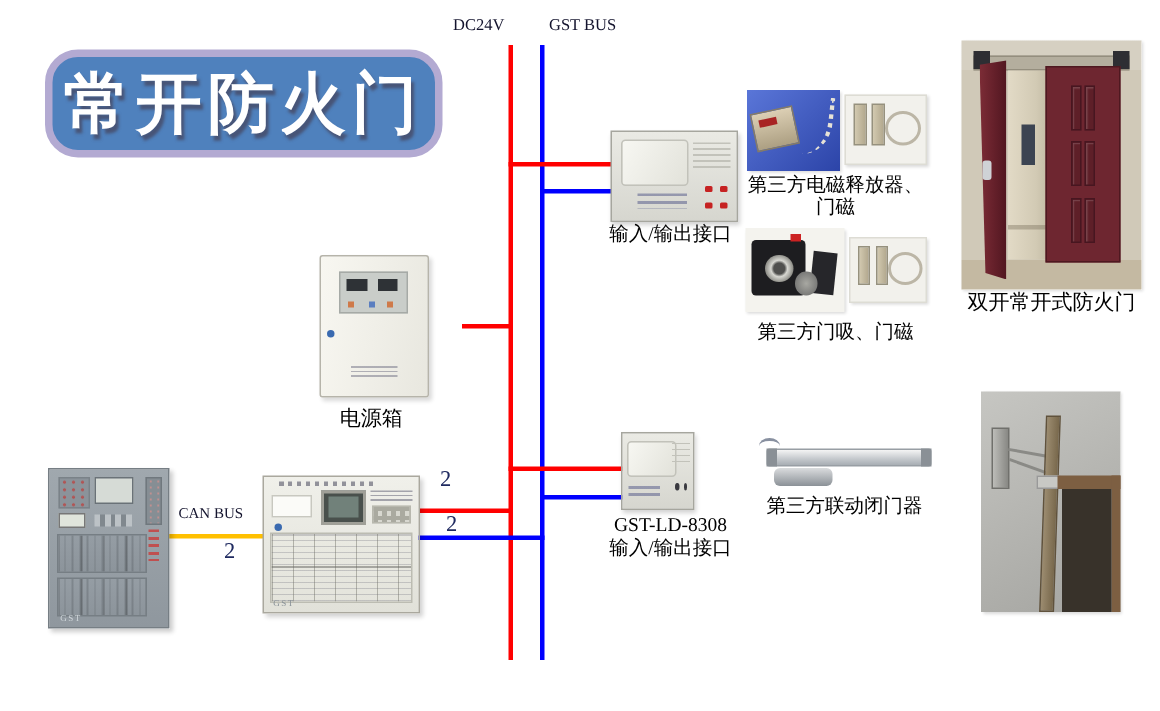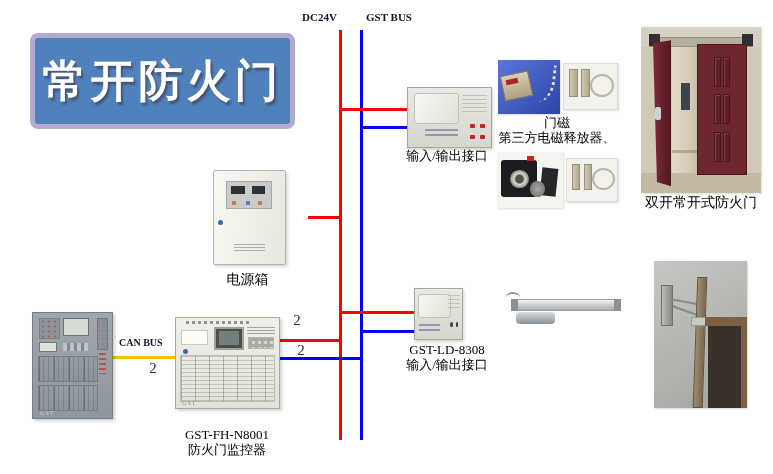--- a/index.html
+++ b/index.html
@@ -1,28 +1,28 @@
 <!DOCTYPE html>
 <html style="--wire-red: #ff0000; --wire-blue: #0000ff; --wire-can: #ffc000; --title-fill: #4f81bd; --title-border: #b3aad2;"><head>
 <meta charset="utf-8">
 <style>
 *{margin:0;padding:0;box-sizing:border-box;}
 html,body{background:#fff;}
 #canvas{position:relative;width:773px;height:474px;background:#fff;overflow:hidden;
   font-family:"Liberation Serif","DejaVu Serif",serif;color:#000;}
 .lbl{position:absolute;font-size:13px;text-align:center;line-height:1.15;color:#000;}
-.buslbl{position:absolute;font-size:11px;font-weight:bold;color:#14142e;text-align:center;}
+.buslbl{position:absolute;font-size:11px;font-weight:normal;color:#14142e;text-align:center;}
 .num{position:absolute;font-size:15px;color:#1f2a60;width:16px;text-align:center;}
 .wire{position:absolute;height:3px;}
 .vwire{position:absolute;width:3px;}
 
 
-#title{position:absolute;left:30px;top:33px;width:265px;height:96px;
+#title{position:absolute;left:30px;top:33px;width:265px;height:72px;
   background:var(--title-fill,#4f81bd);border:5px solid var(--title-border,#b3aad2);
-  border-radius:8px;display:flex;align-items:center;justify-content:center;text-align:center;}
+  border-radius:22px;display:flex;align-items:center;justify-content:center;text-align:center;}
 #title span{font-size:44px;font-weight:bold;color:#fff;letter-spacing:4px;
   text-shadow:2px 3px 2px rgba(70,70,95,.75);}
 
 
 .v-red{left:339px;top:30px;height:410px;background:var(--wire-red,#f00);}
 .v-blue{left:360px;top:30px;height:410px;background:var(--wire-blue,#00f);}
 .red{background:var(--wire-red,#f00);} .blue{background:var(--wire-blue,#00f);}
 .can{background:var(--wire-can,#ffc000);}
 
 
@@ -215,24 +215,20 @@
     <div class="mon-card"></div>
     <div class="mon-screen">
         <i></i>
       </div>
     <div class="mon-lines"></div>
     <div class="mon-keypad"></div>
     <div class="mon-dot"></div>
     <div class="mon-terms"></div>
     <div class="mon-logo">GST</div>
   </div>
-  <div class="lbl" style="left:170px;top:428px;width:114px;">
-    <div>GST-FH-N8001</div>
-    <div>防火门监控器</div>
-  </div>
 
   <div class="dev iobox" style="left:414px;top:288px;width:49px;height:52px;">
     <div class="io-cover" style="width:70%;height:48%;"></div>
     <div class="io-vents" style="width:24%;height:26%;"></div>
     <div class="io-print" style="left:8%;width:46%;"></div>
     <div class="io-dots">
         <i></i>
         <i></i>
       </div>
   </div>
@@ -245,44 +241,46 @@
     <div class="emr-box"></div>
     <div class="emr-tag"></div>
     <div class="emr-chain"></div>
   </div>
   <div class="photo magphoto" style="left:563px;top:63px;width:55px;height:47px;">
     <div class="mag-p" style="left:9%;"></div>
     <div class="mag-p" style="left:33%;"></div>
     <div class="mag-wire"></div>
   </div>
   <div class="lbl" style="left:488px;top:116px;width:138px;">
+    <div>第三方电磁释放器、</div>
     <div>门磁</div>
-    <div>第三方电磁释放器、</div>
   </div>
 
   <div class="photo dhA" style="left:497px;top:152px;width:66px;height:56px;">
     <div class="dh-plate"></div>
     <div class="dh-box"></div>
     <div class="dh-btn"></div>
     <div class="dh-ring"></div>
     <div class="dh-arm"></div>
   </div>
   <div class="photo magphoto" style="left:566px;top:158px;width:52px;height:44px;">
     <div class="mag-p" style="left:9%;"></div>
     <div class="mag-p" style="left:33%;"></div>
     <div class="mag-wire"></div>
   </div>
+  <div class="lbl" style="left:488px;top:214px;width:138px;">第三方门吸、门磁</div>
 
   <div class="photo closer" style="left:505px;top:292px;width:118px;height:36px;">
     <div class="closer-wire"></div>
     <div class="closer-bar"></div>
     <div class="closer-cap" style="left:5%;"></div>
     <div class="closer-cap" style="right:2%;"></div>
     <div class="closer-cyl"></div>
   </div>
+  <div class="lbl" style="left:494px;top:330px;width:138px;">第三方联动闭门器</div>
 
   <div class="photo dbl" style="left:641px;top:27px;width:120px;height:166px;">
     <div class="dd-top"></div>
     <div class="dd-dev" style="left:7%;"></div>
     <div class="dd-dev" style="right:7%;"></div>
     <div class="dd-hall"></div>
     <div class="dd-win"></div>
     <div class="dd-hline"></div>
     <div class="dd-doorR">
         <i></i>

